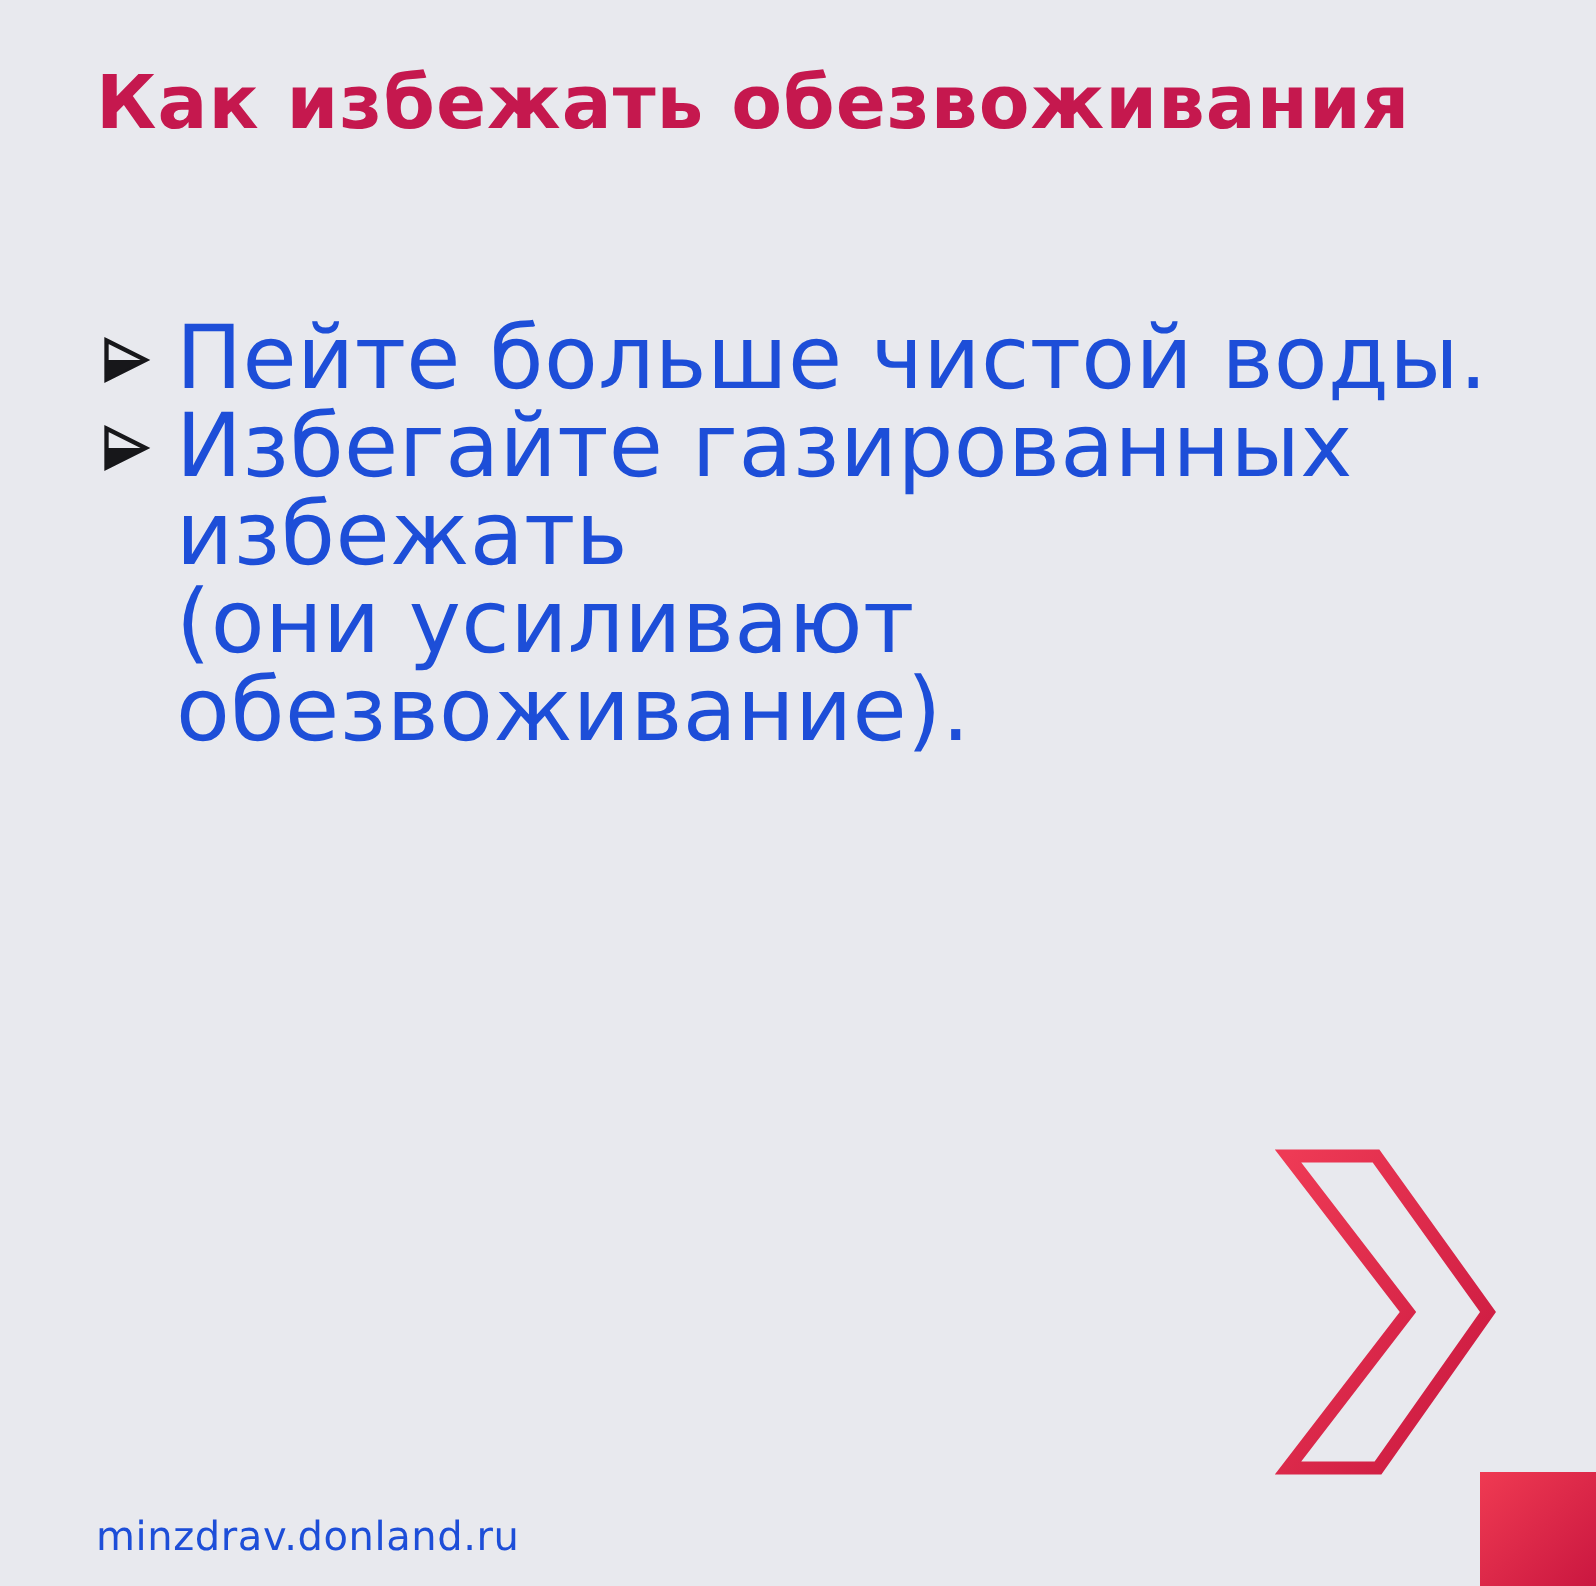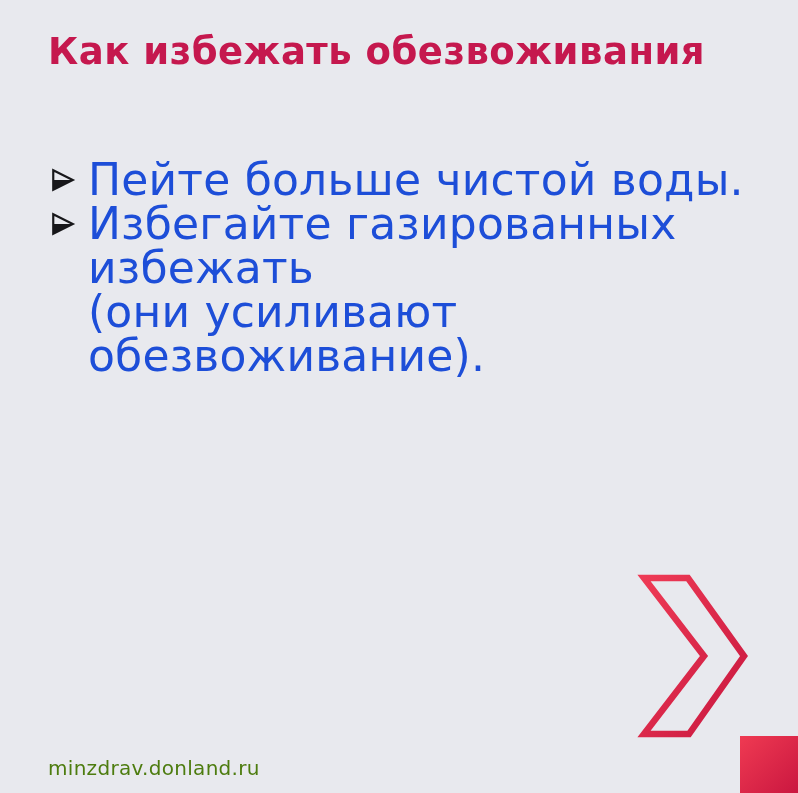--- a/index.html
+++ b/index.html
@@ -61,21 +61,21 @@
     top: 736px;
     width: 58px;
     height: 57px;
     background: linear-gradient(135deg, #ef3a52 0%, #ca1740 100%);
   }
   .footer-url {
     position: absolute;
     left: 48px;
     bottom: 13px;
     font-size: 20px;
-    color: #4d7c0f;
+    color: #1d4ed8;
     letter-spacing: 0.3px;
   }
 </style>
 </head>
 <body>
 
 <div class="slide">
 
   <h1 class="slide-title">Как избежать обезвоживания</h1>
 

